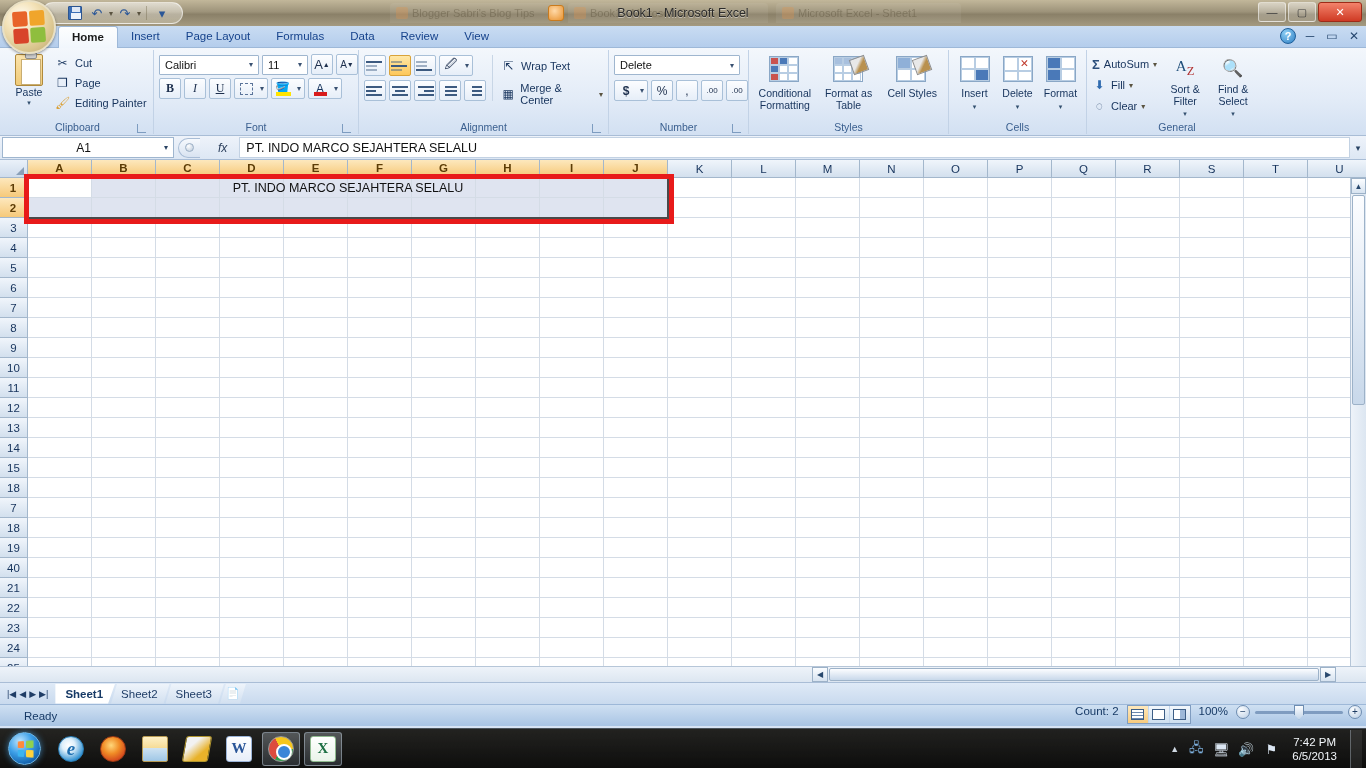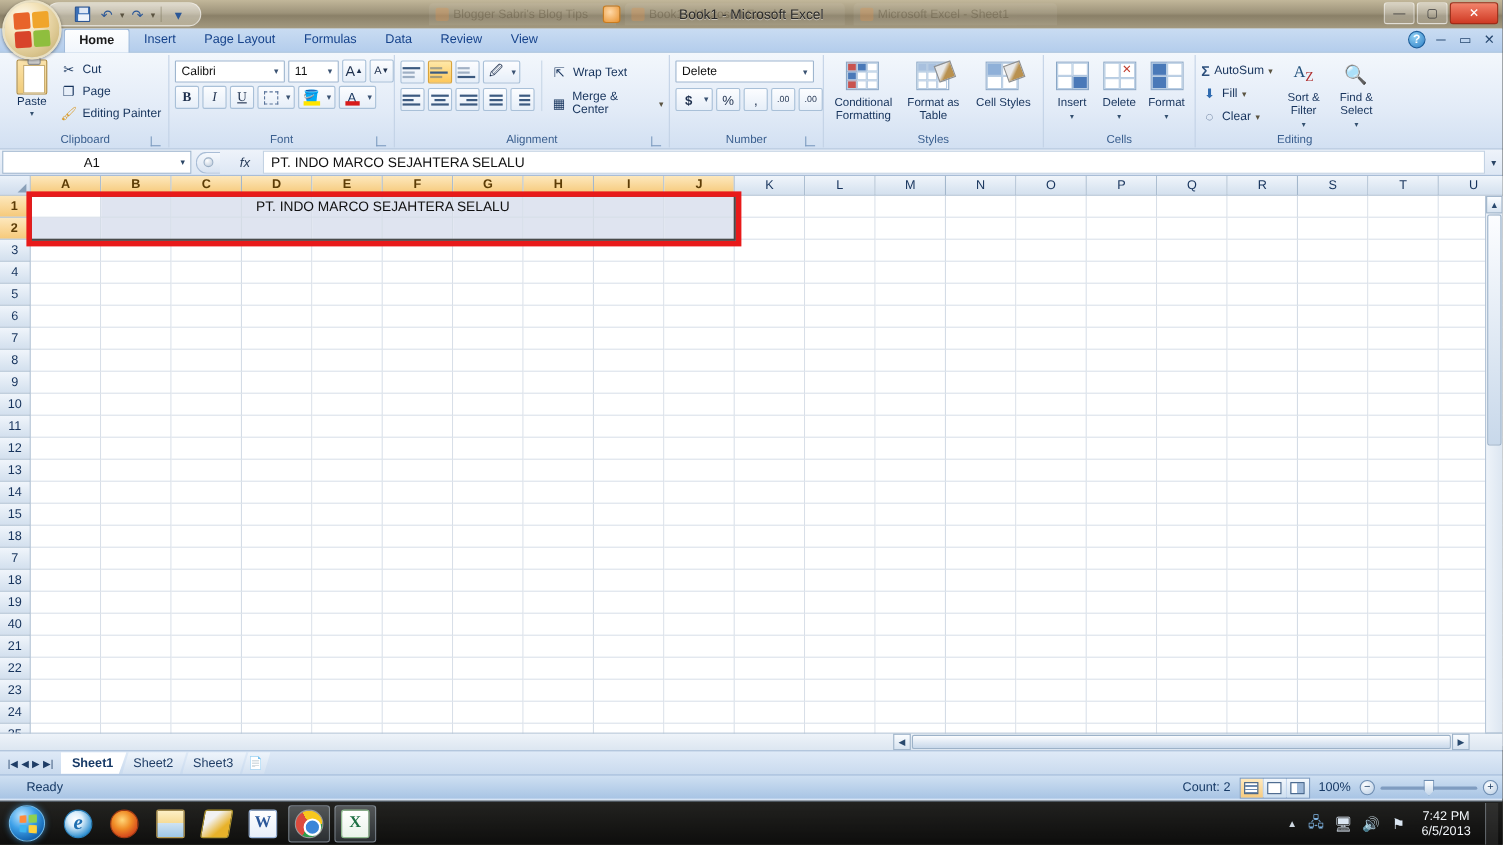--- a/index.html
+++ b/index.html
@@ -366,21 +366,21 @@
   .sheet-hsplit { flex: 1; position: relative; }
 
   
   .status-bar {
     position: relative; height: 22px; width: 100%;
     background: linear-gradient(to bottom, #cfe0f2, #a8c4e4);
     border-top: 1px solid #9db8d8; display: flex; align-items: center;
     font-size: 11.5px; color: #173a66;
   }
   .status-left { padding-left: 24px; }
-  .status-right { position: absolute; right: 4px; top: 0; height: 22px; display: flex; align-items: center; gap: 8px; }
+  .status-right { position: absolute; right: 4px; top: 0; height: 22px; display: flex; align-items: flex-start; gap: 8px; }
   .view-btns { display: flex; gap: 1px; border: 1px solid #7f9cc0; background: #c3d6ec; }
   .vbtn { width: 20px; height: 17px; display: flex; align-items: center; justify-content: center;
           background: linear-gradient(to bottom,#f2f7fc,#cddff0); }
   .vbtn.on { background: linear-gradient(to bottom,#ffe9bd,#f7cb7f); }
   .vglyph { width: 13px; height: 11px; border: 1px solid #3d5e86; background: #fff; }
   .zoom-slider { display: flex; align-items: center; gap: 5px; width: 126px; }
   .zcircle {
     width: 14px; height: 14px; border-radius: 50%;
     background: radial-gradient(circle at 35% 30%, #fbfdff, #b9cde3); border: 1px solid #6e8db1;
     display: flex; align-items: center; justify-content: center; font-size: 10px; color: #1d3c63; line-height: 1;
@@ -844,21 +844,21 @@
           </div>
           <div class="big-btn" style="width:48px">
             <div class="big-glyph" style="width:26px;height:26px;display:flex;align-items:center;justify-content:center">
               <span style="font-size:17px;color:#3c6aa0">🔍</span>
             </div>
             <span>Find &amp; Select</span>
             <span class="stack-caret">▾</span>
           </div>
         </div>
         <div class="rgroup-label">
-          <span>Editing</span>
+          <span>General</span>
         </div>
       </div>
     </div>
 
     <div class="formula-bar">
       <div class="name-box">
         <span class="nv">A1</span>
         <span class="narr">▾</span>
       </div>
       <div class="fx-zone">

